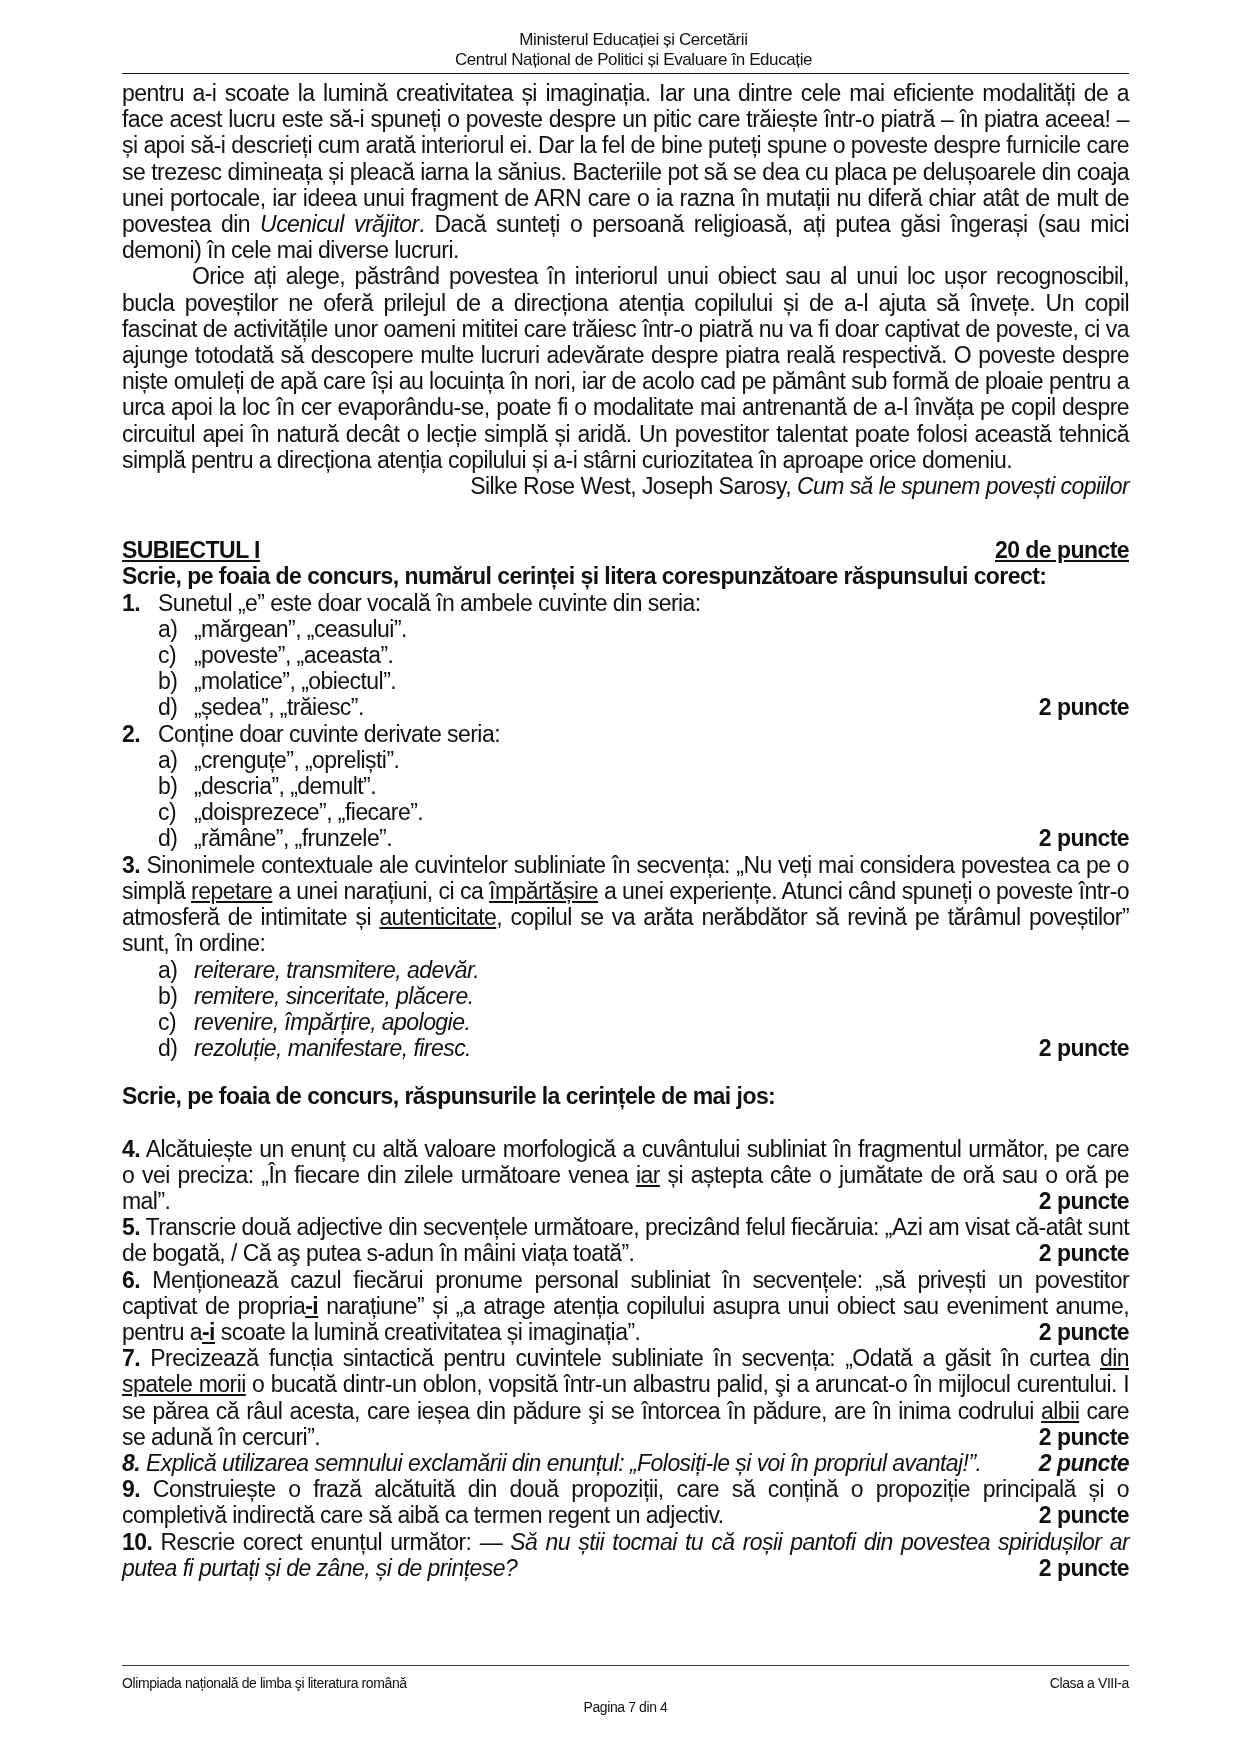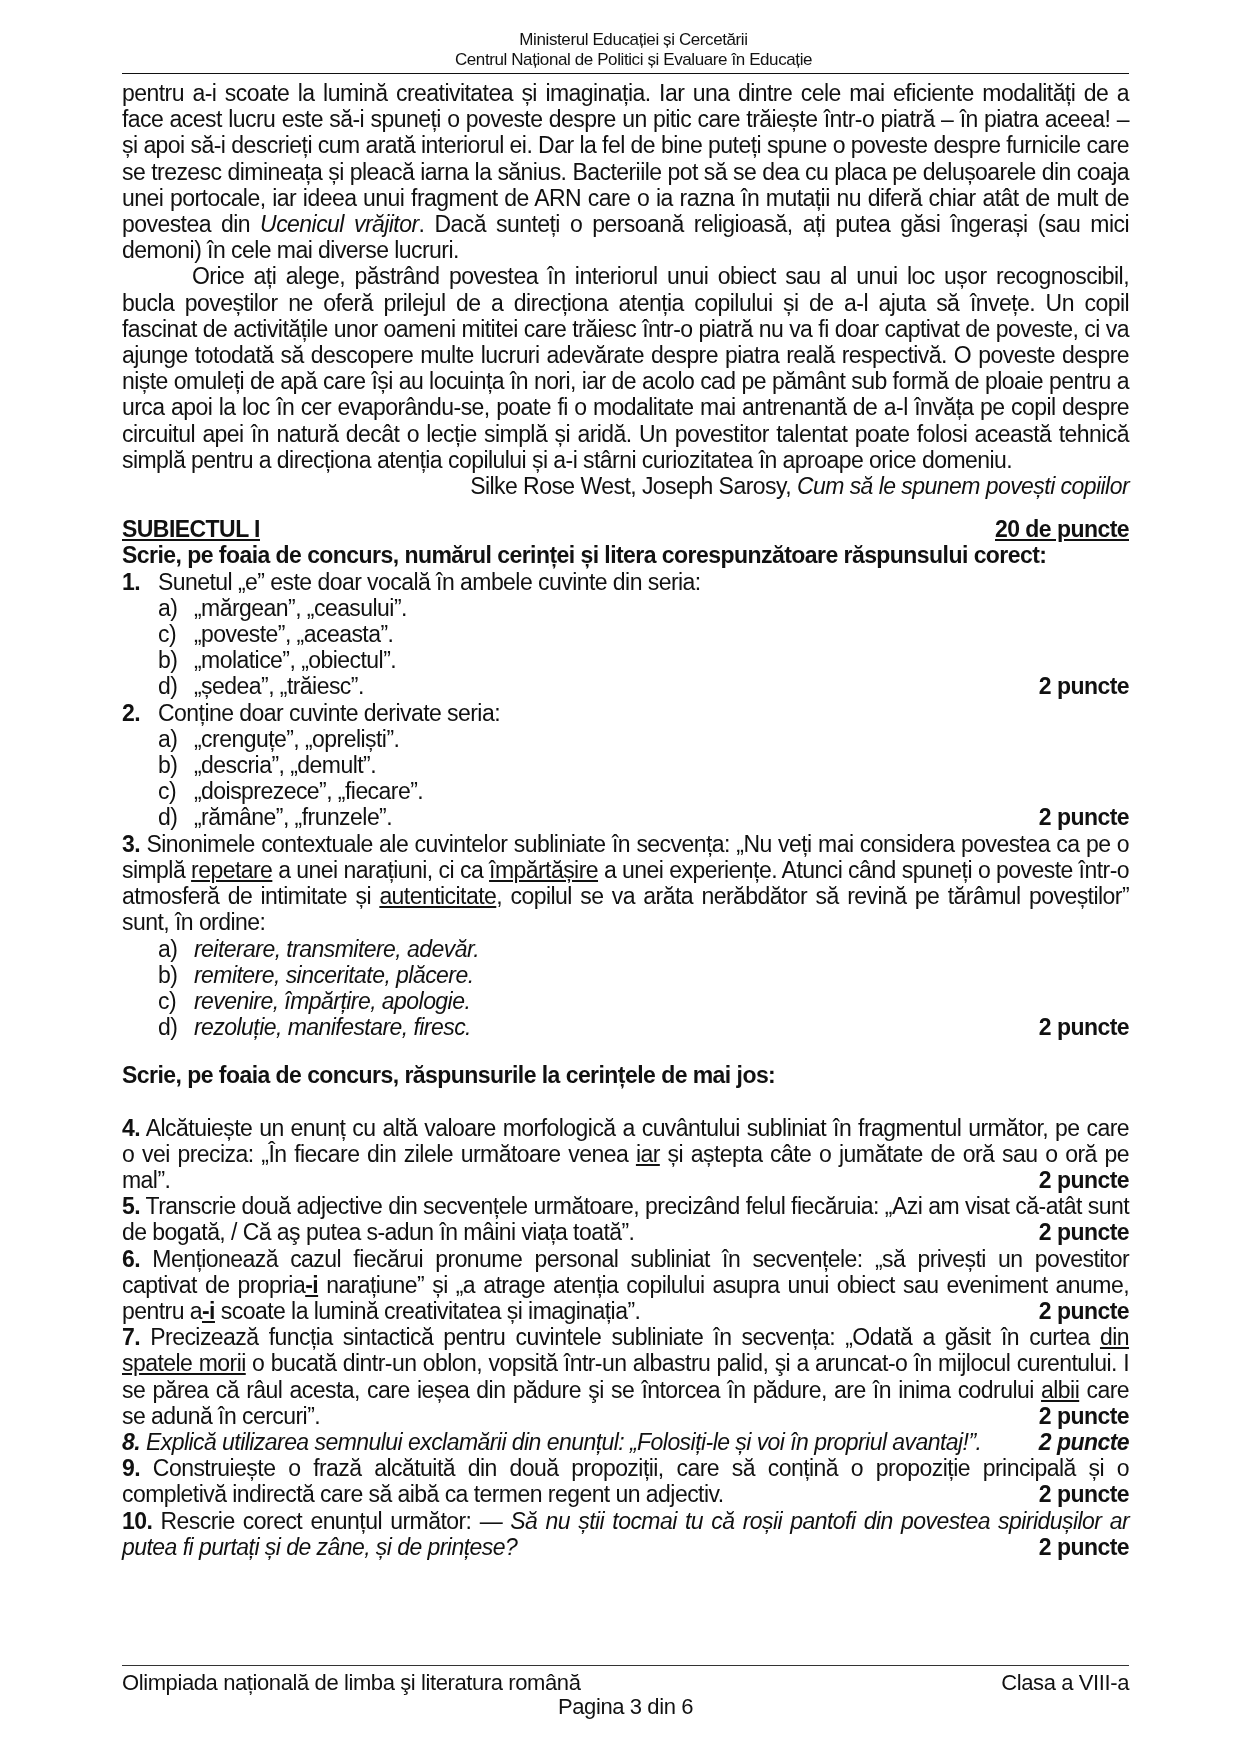--- a/index.html
+++ b/index.html
@@ -8,38 +8,38 @@
   .page { position: absolute; left: 122px; top: 0; width: 1007px; }
   .hdr { position: absolute; top: 30px; left: 8px; width: 1007px; text-align: center;
          font-size: 17px; line-height: 20px; letter-spacing: -0.4px; }
   .hdr-rule { position: absolute; top: 73px; left: 0; width: 1007px; height: 0; border-top: 1.5px solid #111; }
   .body { position: absolute; top: 80px; left: 0; width: 1007px;
           font-size: 23px; line-height: 26.2px; letter-spacing: -0.55px; }
   .p { text-align: justify; margin: 0; }
   .indent { text-indent: 70px; }
   .src { text-align: right; margin: 0; }
   .src i { font-style: italic; }
-  .subj { display: flex; justify-content: space-between; font-weight: bold; margin-top: 17px;
+  .subj { display: flex; justify-content: space-between; font-weight: bold; margin-top: 38px;
           text-decoration: underline; }
   .subj span { text-decoration: underline; }
   .b { font-weight: bold; }
   .q { display: flex; }
   .qn { font-weight: bold; width: 36px; flex: none; }
   .opts { margin-left: 36px; }
   .opt { display: flex; justify-content: space-between; }
   .opt .l { display: inline-block; width: 36px; }
   .pts { font-weight: bold; white-space: nowrap; }
   .row { display: flex; justify-content: space-between; font-style: italic; }
   .u { text-decoration: underline; }
   .ub { text-decoration: underline; font-weight: bold; }
   .it { font-style: italic; }
   .gap { height: 26px; }
   .gap2 { height: 22px; }
   .ftr-rule { position: absolute; top: 1665px; left: 0; width: 1007px; border-top: 1.5px solid #333; }
-  .ftr { position: absolute; top: 1673px; left: 0; width: 1007px; font-size: 22px; line-height: 20px;
+  .ftr { position: absolute; top: 1673px; left: 0; width: 1007px; font-size: 14px; line-height: 20px;
          letter-spacing: -0.4px; }
   .ftr .r1 { display: flex; justify-content: space-between; }
   .ftr .r2 { text-align: center; margin-top: 4px; }
   .q10 { margin-left: 0; }
 </style>
 </head>
 <body>
 
 <div class="page">
 
@@ -160,16 +160,16 @@
     </div>
 
   </div>
 
   <div class="ftr-rule"></div>
   <div class="ftr">
     <div class="r1">
       <span>Olimpiada națională de limba şi literatura română</span>
       <span>Clasa a VIII-a</span>
     </div>
-    <div class="r2">Pagina 3 din 6</div>
+    <div class="r2">Pagina 7 din 4</div>
   </div>
 
 </div>
 
 </body></html>

